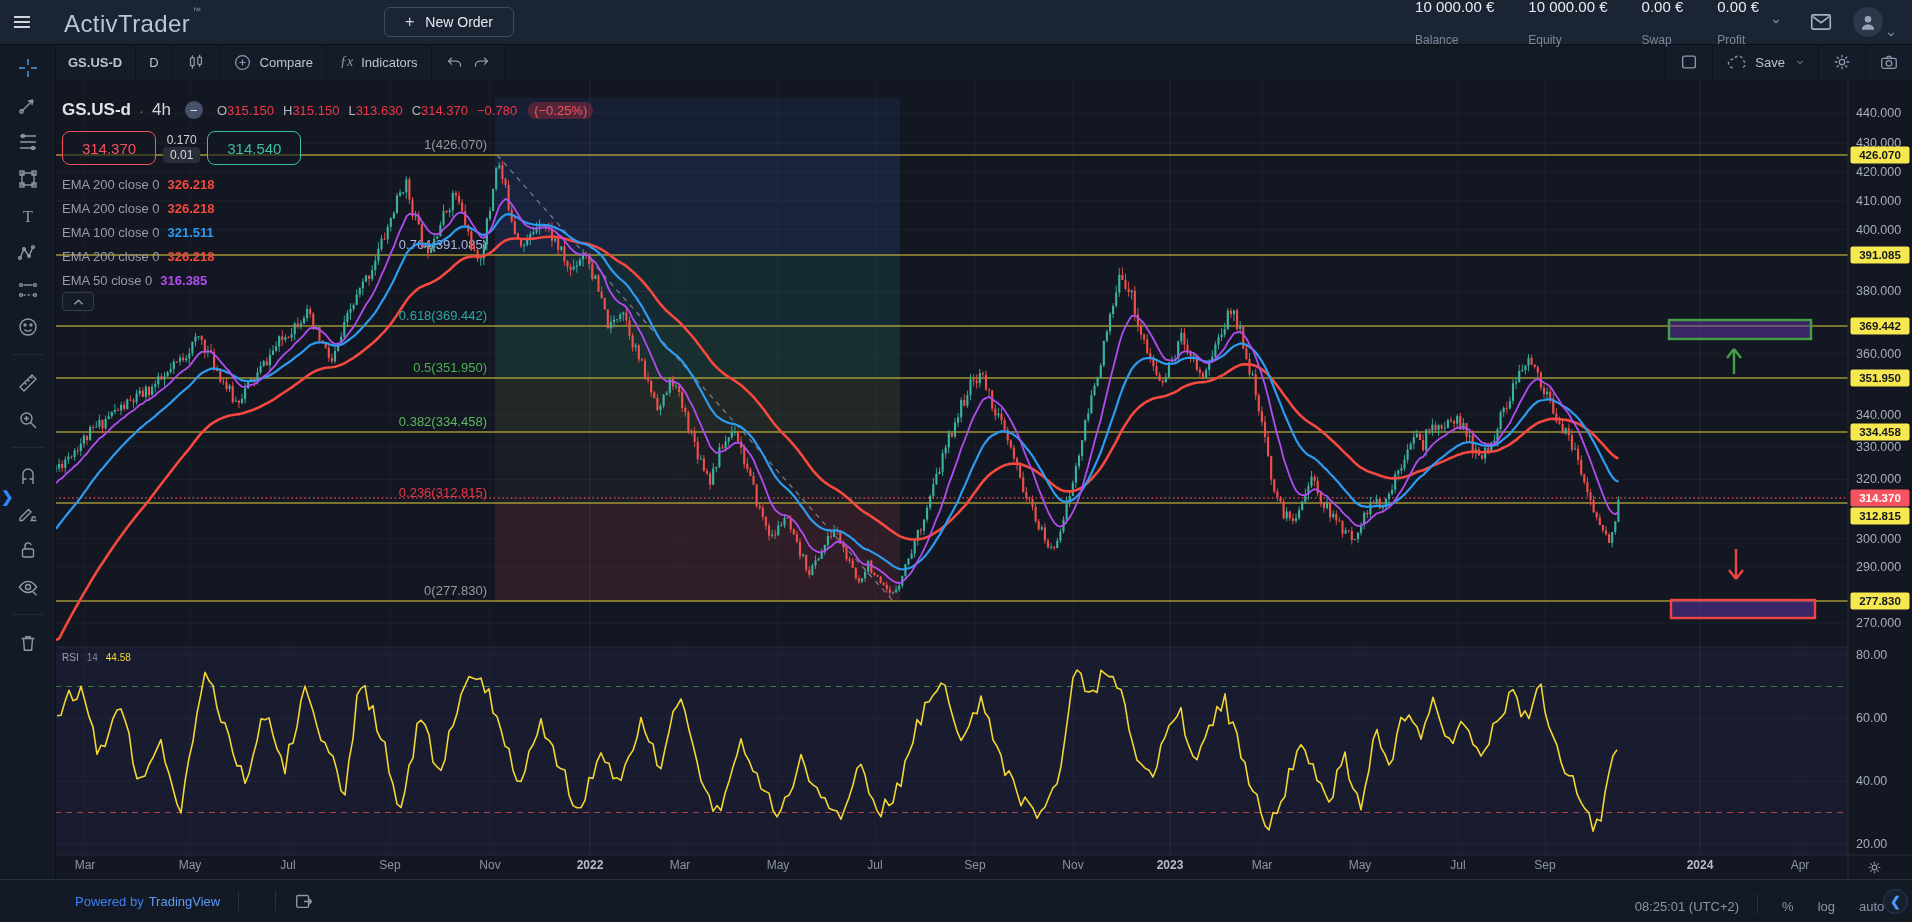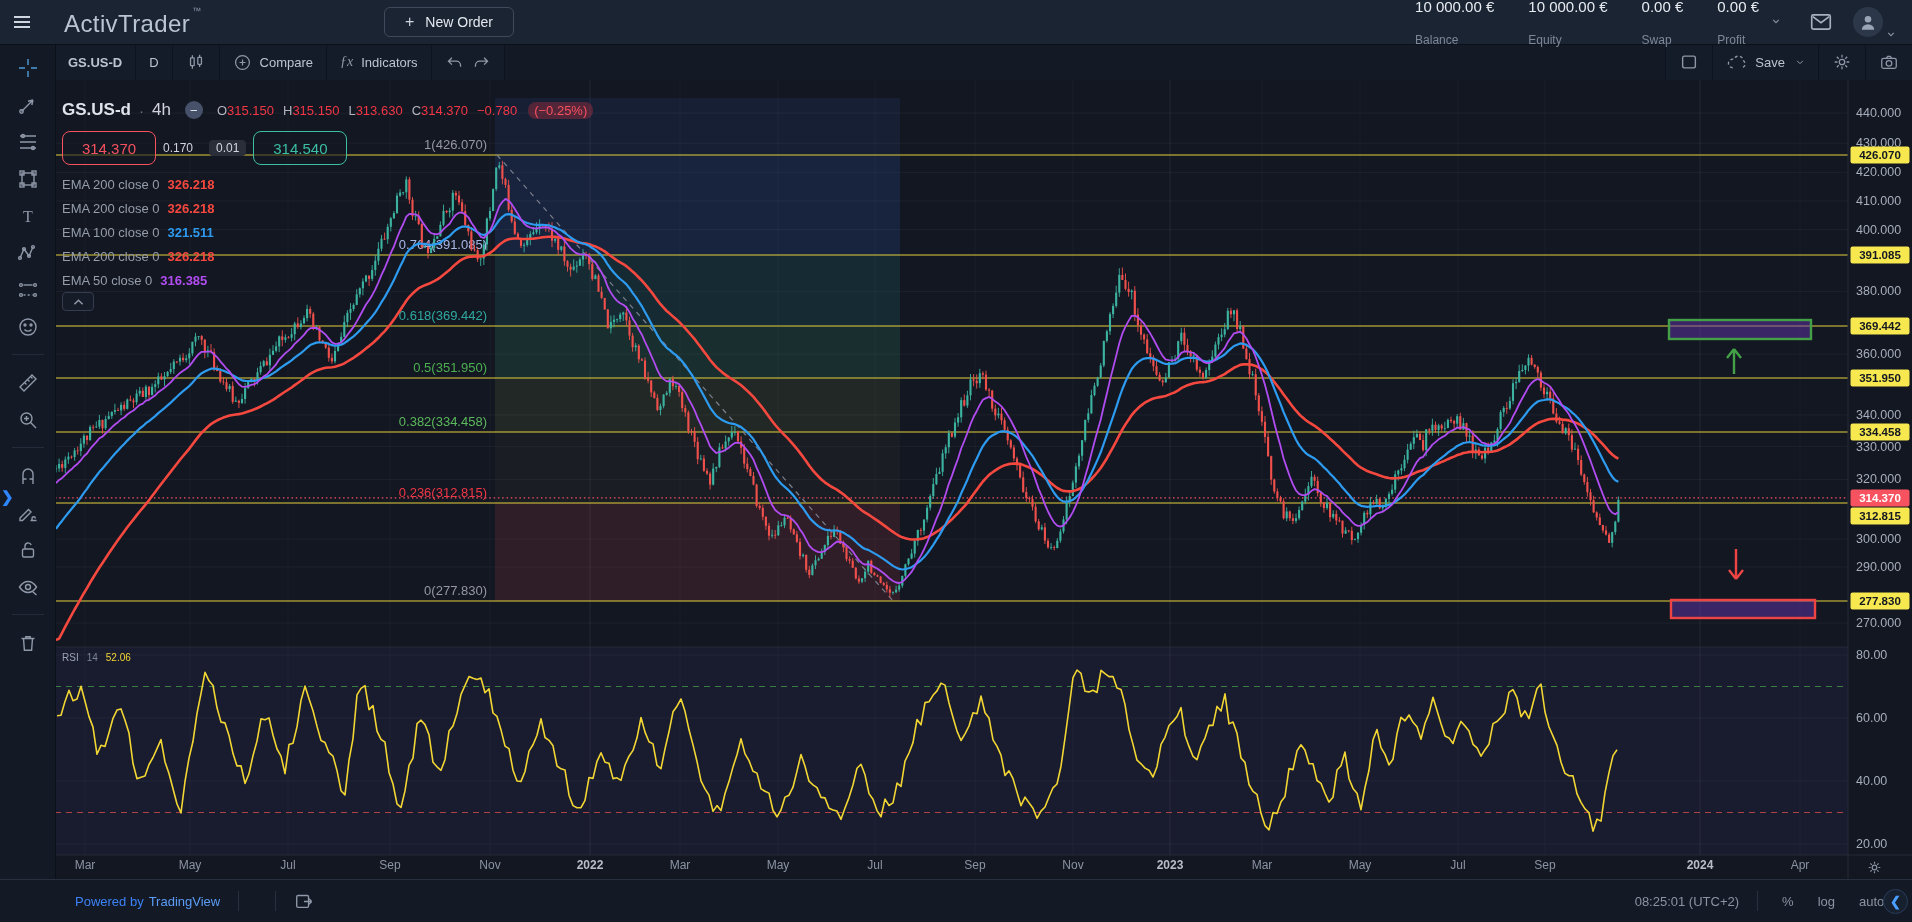--- a/index.html
+++ b/index.html
@@ -42,40 +42,40 @@
   .legend-dot{color:#6b7380;font-size:15px}
   .legend-int{font-size:17px;color:#d1d4dc}
   .minus-chip{width:18px;height:18px;border-radius:50%;background:#47516a;color:#e7ecf4;display:flex;align-items:center;justify-content:center;font-size:13px;margin:0 6px;cursor:pointer}
   .ohlc{display:flex;gap:9px;align-items:center}
   .ohlc .p{color:#b2b5be}.ohlc .neg{color:#f23645}
   .pct-pill{background:rgba(242,54,69,0.28);color:#f7525f;border-radius:8px;padding:1px 6px;margin-left:2px}
   .quote-row{position:absolute;left:62px;top:131px;display:flex;align-items:center;gap:7px;z-index:4}
   .qbox{width:92px;height:32px;border-radius:8px;display:flex;align-items:center;justify-content:center;font-size:15px;cursor:pointer;background:rgba(19,23,34,.6)}
   .qbox.bid{border:1px solid #f7525f;color:#f7525f}
   .qbox.ask{border:1px solid #3cbfa4;color:#3cbfa4}
-  .qmid{display:flex;flex-direction:row;align-items:center;gap:16px}
+  .qmid{display:flex;flex-direction:column;align-items:center;gap:0}
   .qspread{font-size:12px;color:#d1d4dc}
   .qpip{font-size:12px;color:#cfd6e0;background:#2a2e39;border-radius:4px;padding:1px 7px}
   .ema-legend{position:absolute;left:62px;top:172px;z-index:4}
   .ema-row{height:24px;display:flex;align-items:center;gap:8px;font-size:13px;cursor:pointer}
   .ema-row .n{color:#959dab}.ema-row .val{font-weight:700}
   .collapse-btn{position:absolute;left:62px;top:292px;width:30px;height:17px;border:1px solid #363c4f;border-radius:4px;display:flex;align-items:center;justify-content:center;color:#8f98a8;cursor:pointer;z-index:4;background:#161b28}
   .rsi-legend{position:absolute;left:62px;top:652px;display:flex;gap:8px;align-items:center;font-size:10px;z-index:4}
   .rsi-legend .n{color:#9aa3b2}.rsi-legend .p{color:#7c8694}.rsi-legend .v{color:#f2d633}
   .axis-gear{position:absolute;left:1866px;top:859px;color:#8b93a3;cursor:pointer;z-index:4}
   .left-chev{position:absolute;left:1px;top:488px;color:#2f86ff;font-size:15px;font-weight:700;cursor:pointer;z-index:7}
   
   .bottombar{position:absolute;left:0;right:0;bottom:0;height:42px;background:#131a26;border-top:1px solid #283040;display:flex;align-items:center;font-size:13px;color:#8b93a3;z-index:6}
   .bb-powered{margin-left:75px;color:#3b82f6}
   .bb-tv{color:#5b9cf6;margin-left:5px;cursor:pointer}
   .bb-sep{width:1px;height:20px;background:#283040;margin:0 18px}
   .ranges{display:flex;gap:4px}
   .range-btn{padding:5px 9px;cursor:pointer;color:#9aa3b2;border-radius:4px}
   .goto-date{color:#8f98a8;cursor:pointer;display:flex}
-  .bb-right{margin-left:auto;display:flex;align-items:center}
+  .bb-right{margin-left:auto;display:flex;align-items:flex-end}
   .bb-clock{color:#8b93a3;cursor:pointer}
   .bb-opt{cursor:pointer;margin-left:24px}
   .bb-auto{width:32px;overflow:hidden;white-space:nowrap}
   .bb-circle{width:23px;height:23px;border-radius:50%;background:#16202f;border:1px solid #2a3b5a;color:#4a9eff;font-weight:700;font-size:13px;display:flex;align-items:center;justify-content:center;cursor:pointer;margin:0 4px 0 -8px}
 </style>
 </head>
 <body>
 
 <div class="app">
 
@@ -1522,21 +1522,21 @@
       </div>
     </div>
   <div class="collapse-btn">
     <svg width="11" height="8" viewBox="0 0 12 8">
         <path d="M1.5 6.5L6 2l4.5 4.5" stroke="currentColor" stroke-width="1.6" fill="none"></path>
       </svg>
   </div>
   <div class="rsi-legend">
     <span class="n">RSI</span>
     <span class="p">14</span>
-    <span class="v">52.06</span>
+    <span class="v">44.58</span>
   </div>
   <div class="axis-gear">
     <svg width="17" height="17" viewBox="0 0 22 22">
         <circle cx="11" cy="11" r="3" stroke="currentColor" fill="none" stroke-width="1.5"></circle>
         <path d="M11 3.5V6M11 16v2.5M3.5 11H6M16 11h2.5M5.7 5.7l1.8 1.8M14.5 14.5l1.8 1.8M16.3 5.7l-1.8 1.8M7.5 14.5l-1.8 1.8" stroke="currentColor" stroke-width="1.5"></path>
       </svg>
   </div>
 
   <div class="bottombar">
     <span class="bb-powered">Powered by</span>

